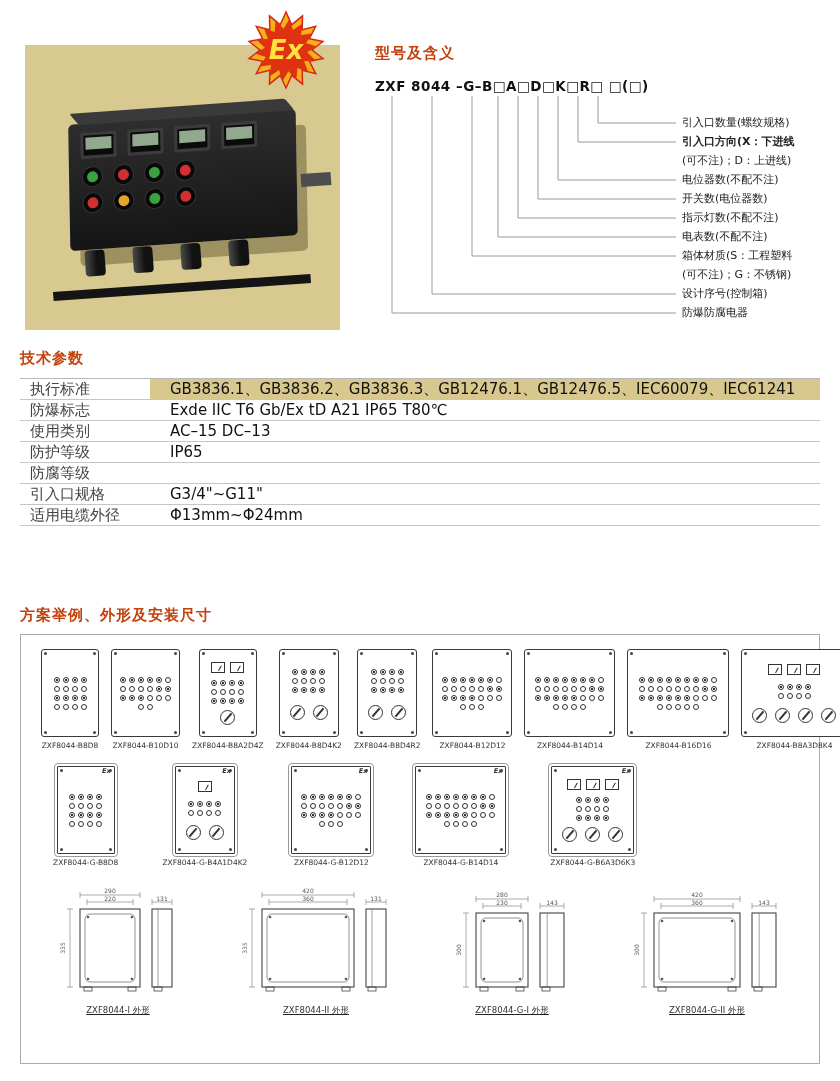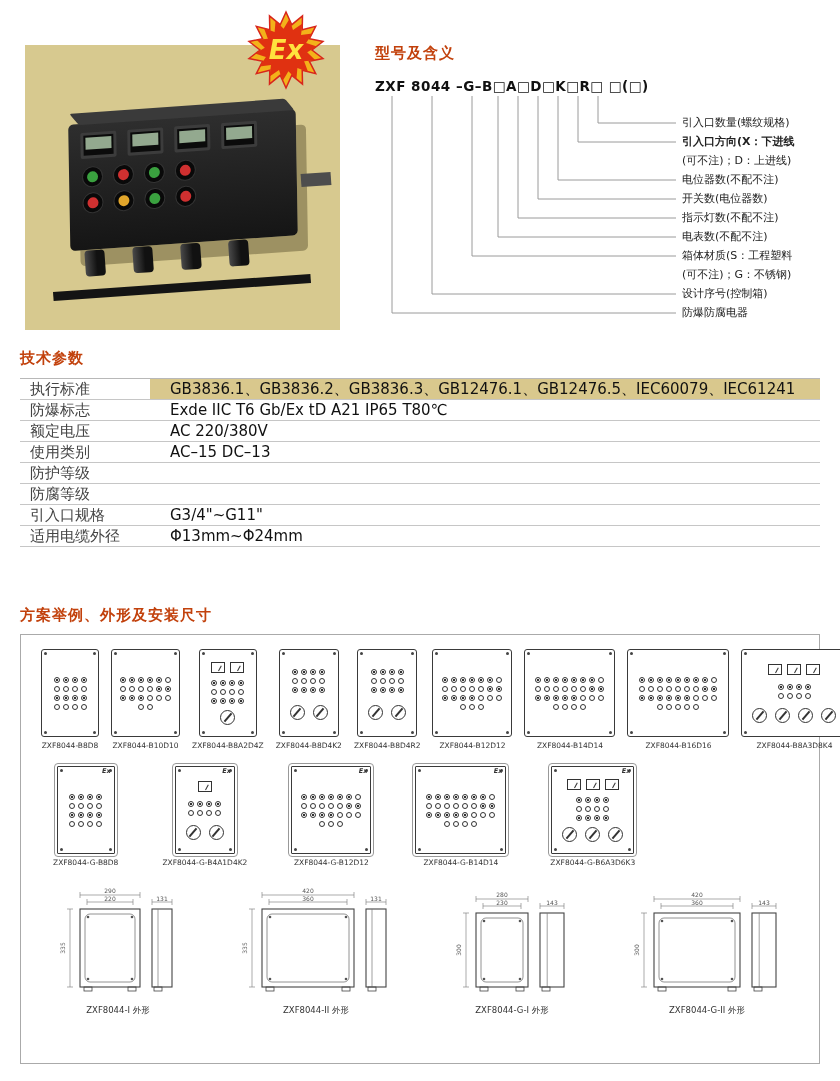--- a/index.html
+++ b/index.html
@@ -41,21 +41,21 @@
   .trow { display:flex; align-items:stretch; border-bottom:1px solid #c6c6c6; min-height:21px; }
   .tlab { width:130px; padding-left:10px; color:#444; display:flex; align-items:center; }
   .tval { flex:1; padding-left:20px; color:#111; display:flex; align-items:center; }
   .tval.hl { background:#d9c88d; }
 
   
   .schemebox { position:absolute; left:20px; top:634px; width:800px; height:430px; border:1px solid #aaaaaa; background:#fff; }
   .prow { display:flex; }
   .r1 { margin:14px 8px 0; justify-content:space-between; align-items:flex-end; }
   .r2 { margin:16px 0 0 20px; gap:32px; align-items:flex-end; }
-  .r3 { margin:20px 6px 0; justify-content:space-around; align-items:flex-end; }
+  .r3 { margin:20px 6px 0; justify-content:space-around; align-items:flex-end;text-decoration:underline; }
 
   .pwrap { display:flex; flex-direction:column; align-items:center;padding-left:12px; }
   .panel { position:relative; border:1.5px solid #3a3a3a; border-radius:3px; background:#fff; min-height:88px;
            display:flex; flex-direction:column; align-items:center; justify-content:space-evenly; padding:7px 4px 6px; }
   .gpanel { border-width:1px; border-radius:1px; outline:1px solid #999; outline-offset:2px; }
   .dot { position:absolute; width:3px; height:3px; border-radius:50%; background:#444; }
   .dot.tl{left:2px;top:2px} .dot.tr{right:2px;top:2px} .dot.bl{left:2px;bottom:2px} .dot.br{right:2px;bottom:2px}
   .exmark { position:absolute; top:0px; right:3px; font-size:6.5px; font-weight:bold; font-style:italic; color:#333; }
   .mrow { display:flex; gap:5px; }
   .mtr { width:14px; height:11px; border:1px solid #333; position:relative; }
@@ -143,29 +143,26 @@
 <div id="tech-table" class="tech">
     <div class="trow">
       <div class="tlab">执行标准</div>
       <div class="tval hl">GB3836.1、GB3836.2、GB3836.3、GB12476.1、GB12476.5、IEC60079、IEC61241</div>
     </div>
     <div class="trow">
       <div class="tlab">防爆标志</div>
       <div class="tval">Exde IIC T6 Gb/Ex tD A21 IP65 T80℃</div>
     </div>
     <div class="trow">
-      <div class="tlab">额定电压</div>
-      <div class="tval">AC 220/380V</div>
-    </div>
-    <div class="trow">
       <div class="tlab">使用类别</div>
       <div class="tval">AC–15  DC–13</div>
     </div>
     <div class="trow">
       <div class="tlab">防护等级</div>
+      <div class="tval">IP65</div>
     </div>
     <div class="trow">
       <div class="tlab">防腐等级</div>
     </div>
     <div class="trow">
       <div class="tlab">引入口规格</div>
       <div class="tval">G3/4"~G11"</div>
     </div>
     <div class="trow">
       <div class="tlab">适用电缆外径</div>

